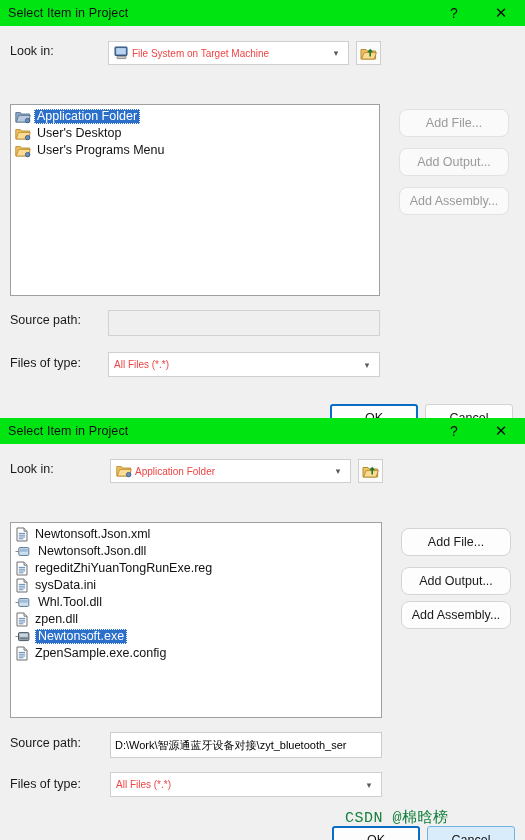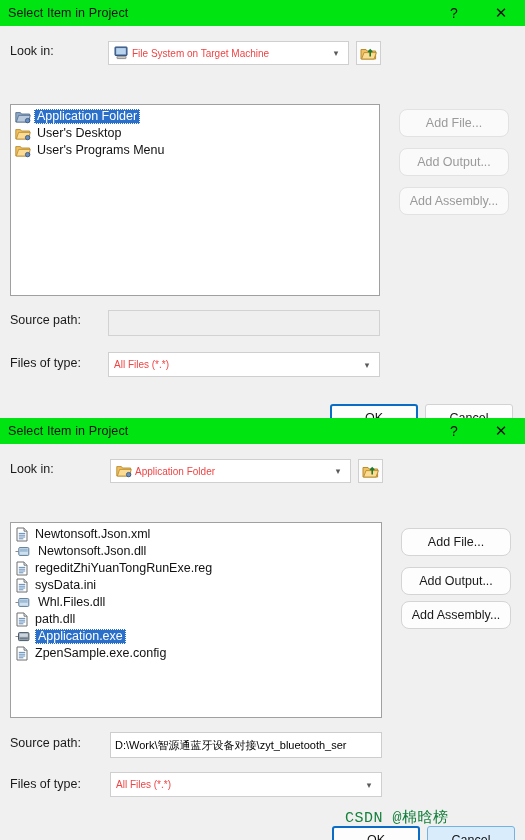--- a/index.html
+++ b/index.html
@@ -335,44 +335,44 @@
         </div>
 
         <div class="litem">
           <span class="ico">
             <svg width="17" height="13" viewBox="0 0 17 13">
               <path d="M0.5 6.5 L3.5 6.5" stroke="#8a8a8a" stroke-width="1"></path>
               <rect x="3.8" y="2.6" width="10" height="7.8" rx="1" fill="#cfe0ef" stroke="#5a7a96" stroke-width="1"></rect>
               <rect x="5" y="3.8" width="7.6" height="3" fill="#9fbcd6"></rect>
             </svg>
           </span>
-          <span class="nm">Whl.Files.dll</span>
+          <span class="nm">Whl.Tool.dll</span>
         </div>
 
         <div class="litem">
           <span class="ico">
             <svg width="14" height="15" viewBox="0 0 14 15">
               <path d="M2 1 L9 1 L12 4.2 L12 14 L2 14 Z" fill="#ffffff" stroke="#6e6e6e" stroke-width="1"></path>
               <path d="M9 1 L9 4.2 L12 4.2" fill="#dfe8f0" stroke="#6e6e6e" stroke-width="0.9"></path>
               <path d="M3.8 6.4 H10.2 M3.8 8.2 H10.2 M3.8 10 H10.2 M3.8 11.8 H8.4" stroke="#4f7fb0" stroke-width="0.9"></path>
             </svg>
           </span>
-          <span class="nm">path.dll</span>
+          <span class="nm">zpen.dll</span>
         </div>
 
         <div class="litem sel">
           <span class="ico">
             <svg width="17" height="13" viewBox="0 0 17 13">
               <path d="M0.5 6.5 L3.2 6.5" stroke="#8a8a8a" stroke-width="1"></path>
               <rect x="3.5" y="2.6" width="10.4" height="8" rx="1" fill="#9aa6b2" stroke="#4a5865" stroke-width="1"></rect>
               <rect x="4.6" y="3.6" width="8.2" height="3.2" fill="#cdd6df"></rect>
               <rect x="4.6" y="7.6" width="8.2" height="1.6" fill="#6f7d8b"></rect>
             </svg>
           </span>
-          <span class="nm">Application.exe</span>
+          <span class="nm">Newtonsoft.exe</span>
         </div>
 
         <div class="litem">
           <span class="ico">
             <svg width="14" height="15" viewBox="0 0 14 15">
               <path d="M2 1 L9 1 L12 4.2 L12 14 L2 14 Z" fill="#ffffff" stroke="#6e6e6e" stroke-width="1"></path>
               <path d="M9 1 L9 4.2 L12 4.2" fill="#dfe8f0" stroke="#6e6e6e" stroke-width="0.9"></path>
               <path d="M3.8 6.4 H10.2 M3.8 8.2 H10.2 M3.8 10 H10.2 M3.8 11.8 H8.4" stroke="#4f7fb0" stroke-width="0.9"></path>
             </svg>
           </span>

